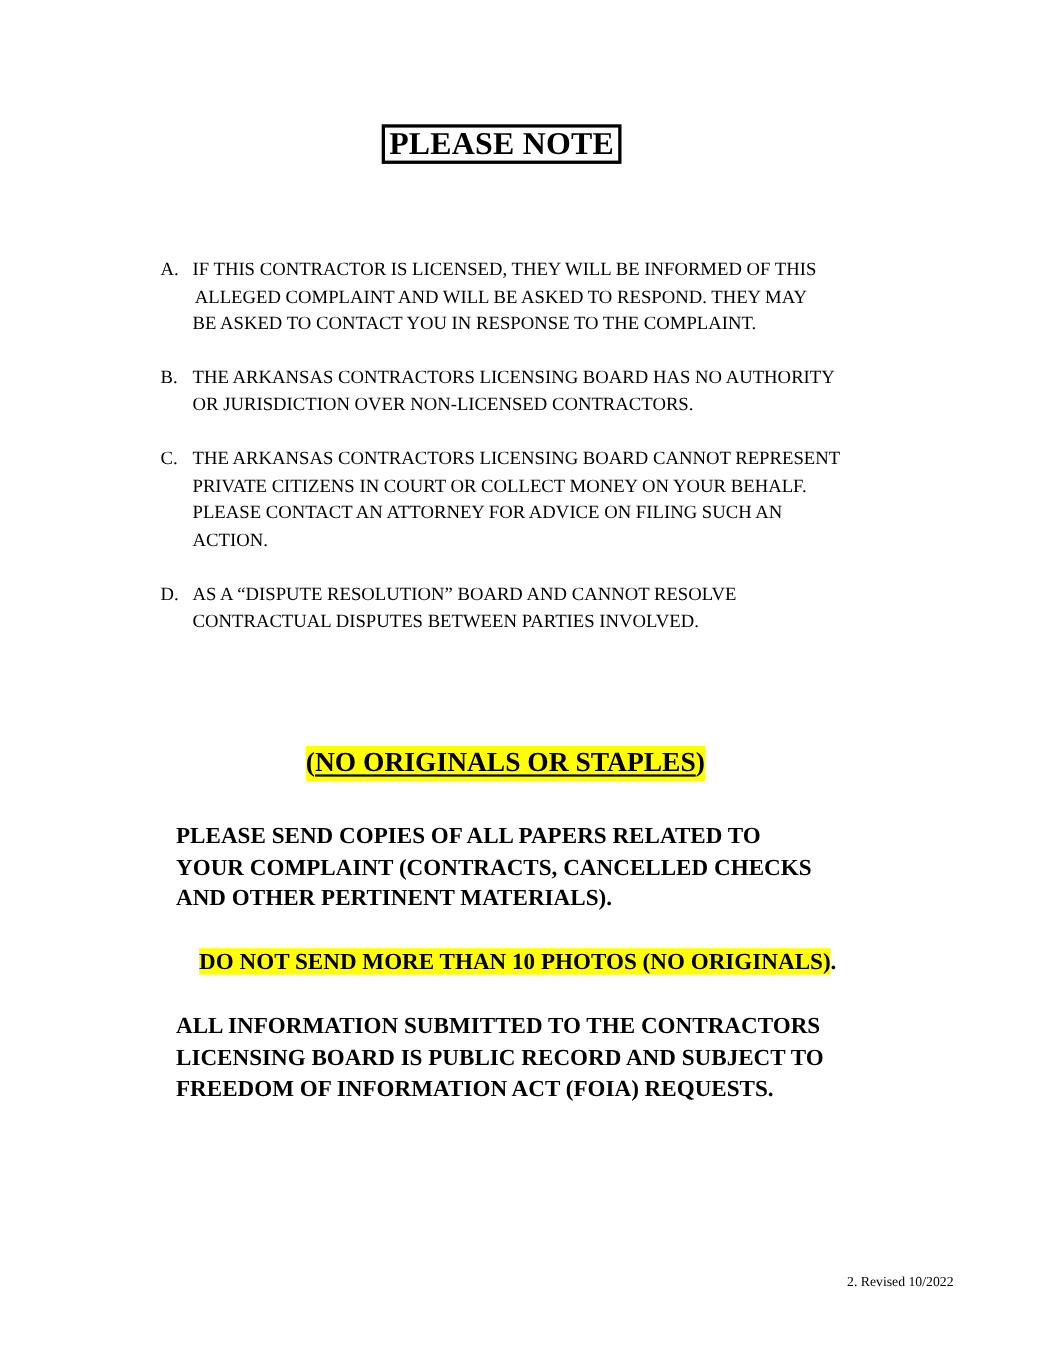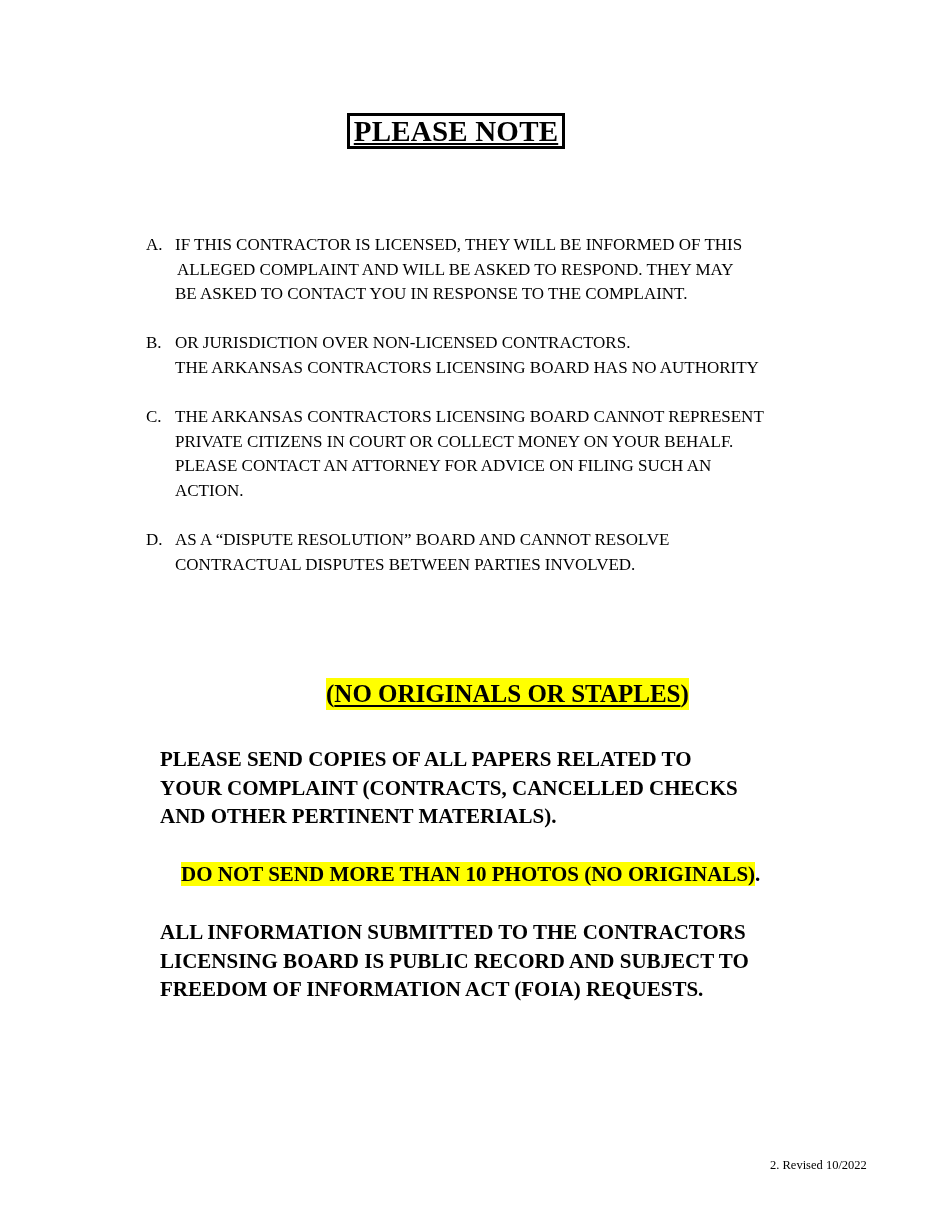--- a/index.html
+++ b/index.html
@@ -1,24 +1,24 @@
 <!DOCTYPE html>
 <html><head>
 <meta charset="utf-8">
 <style>
   html, body { margin: 0; padding: 0; background: #ffffff; }
   body { width: 950px; height: 1230px; position: relative; font-family: "Liberation Serif", serif; color: #000; overflow: hidden; }
-  .title-box { position: absolute; left: 347px; top: 113px; width: 218px; height: 36px; border: 3px solid #000; box-sizing: border-box; display: flex; align-items: center; justify-content: center; text-decoration: underline; }
+  .title-box { position: absolute; left: 347px; top: 113px; width: 218px; height: 36px; border: 3px solid #000; box-sizing: border-box; display: flex; align-items: center; justify-content: center; }
   .title-box span { font-weight: bold; font-size: 29px; letter-spacing: 0.2px; line-height: 1; }
   .item { position: absolute; left: 146px; font-size: 17px; line-height: 24.5px; }
   .item .lbl { position: absolute; left: 0; top: 0; }
   .item .txt { margin-left: 29px; width: 680px; }
   .item .txt div { white-space: nowrap; }
   .hl { background: #ffff00; }
-  .no-orig { position: absolute; left: 278px; top: 678px; font-size: 25px; font-weight: bold; line-height: 32px; white-space: nowrap; margin-left: 48px; }
+  .no-orig { position: absolute; left: 278px; top: 678px; font-size: 25px; font-weight: bold; line-height: 32px; white-space: nowrap; }
   .no-orig u { text-decoration-thickness: 2px; text-underline-offset: 3px; }
   .bold-block { position: absolute; left: 160px; font-size: 21px; font-weight: bold; line-height: 28.5px; }
   .bold-block div { white-space: nowrap; }
   .photos { position: absolute; left: 181px; top: 860px; font-size: 21px; font-weight: bold; line-height: 28px; white-space: nowrap; }
   .footer { position: absolute; left: 770px; top: 1158px; font-size: 12.5px; white-space: nowrap; }
 </style>
 </head>
 <body>
 
 <div class="title-box">
@@ -30,22 +30,22 @@
   <div class="txt">
     <div>IF THIS CONTRACTOR IS LICENSED, THEY WILL BE INFORMED OF THIS</div>
     <div style="margin-left:2px;"> ALLEGED COMPLAINT AND WILL BE ASKED TO RESPOND.  THEY MAY</div>
     <div>BE ASKED TO CONTACT YOU IN RESPONSE TO THE COMPLAINT.</div>
   </div>
 </div>
 
 <div class="item" style="top:331px;">
   <span class="lbl">B.</span>
   <div class="txt">
+    <div>THE ARKANSAS CONTRACTORS LICENSING BOARD HAS NO AUTHORITY</div>
     <div>OR JURISDICTION OVER NON-LICENSED CONTRACTORS.</div>
-    <div>THE ARKANSAS CONTRACTORS LICENSING BOARD HAS NO AUTHORITY</div>
   </div>
 </div>
 
 <div class="item" style="top:405px;">
   <span class="lbl">C.</span>
   <div class="txt">
     <div>THE ARKANSAS CONTRACTORS LICENSING BOARD CANNOT REPRESENT</div>
     <div>PRIVATE CITIZENS IN COURT OR COLLECT MONEY ON YOUR BEHALF.</div>
     <div>PLEASE CONTACT AN ATTORNEY FOR ADVICE ON FILING SUCH AN</div>
     <div>ACTION.</div>

